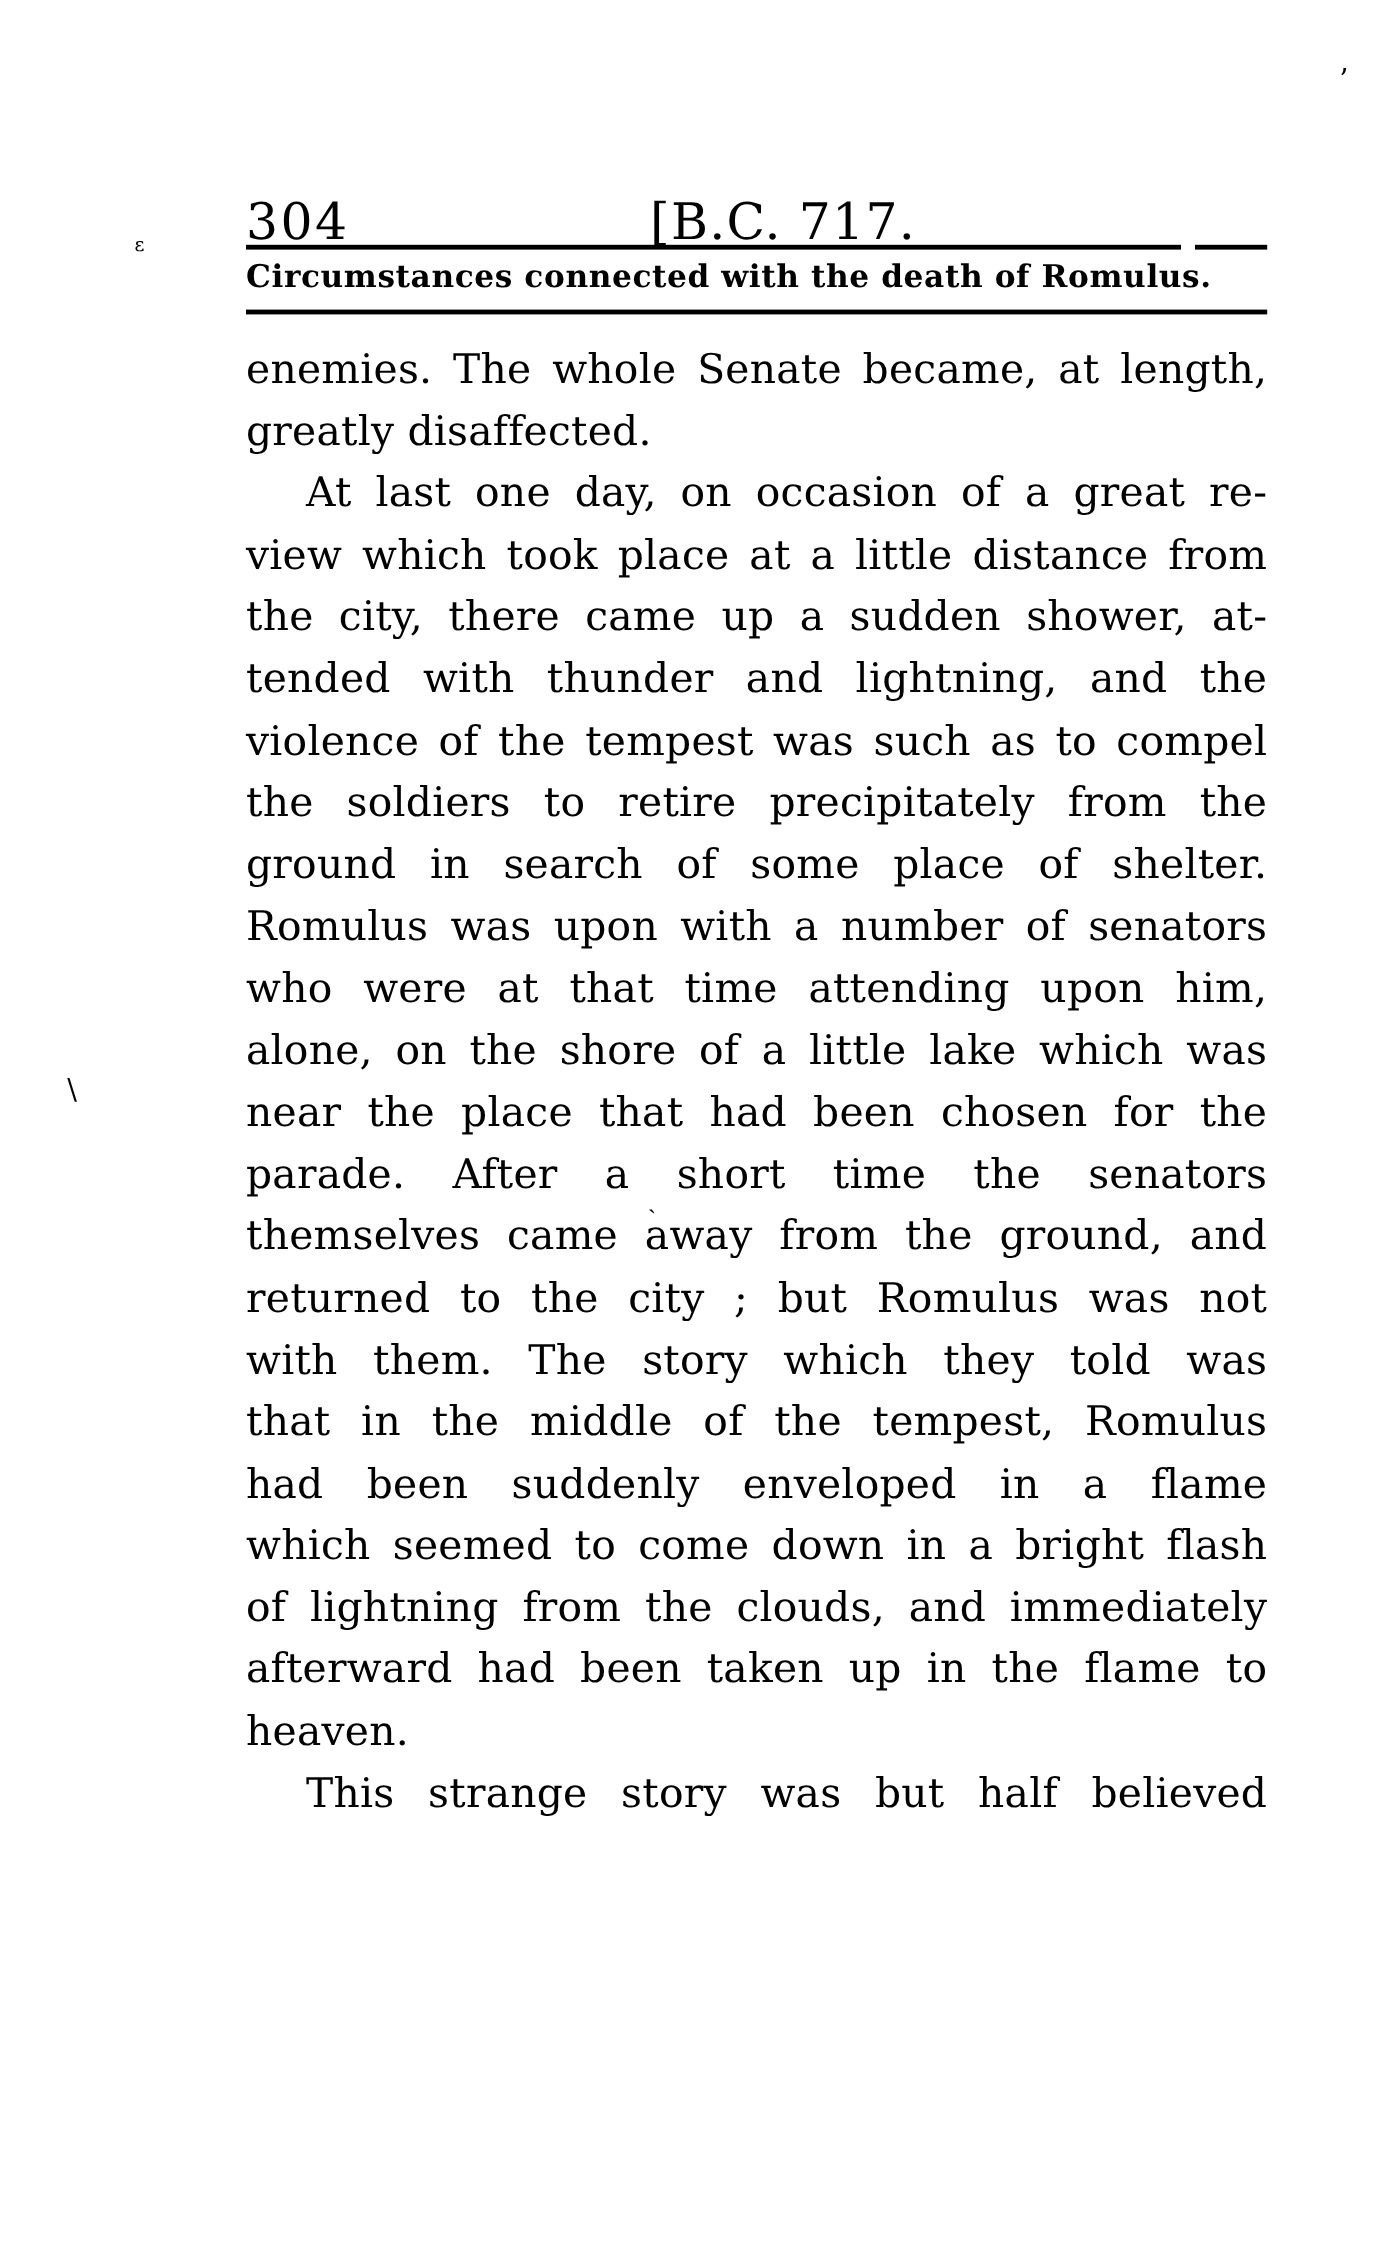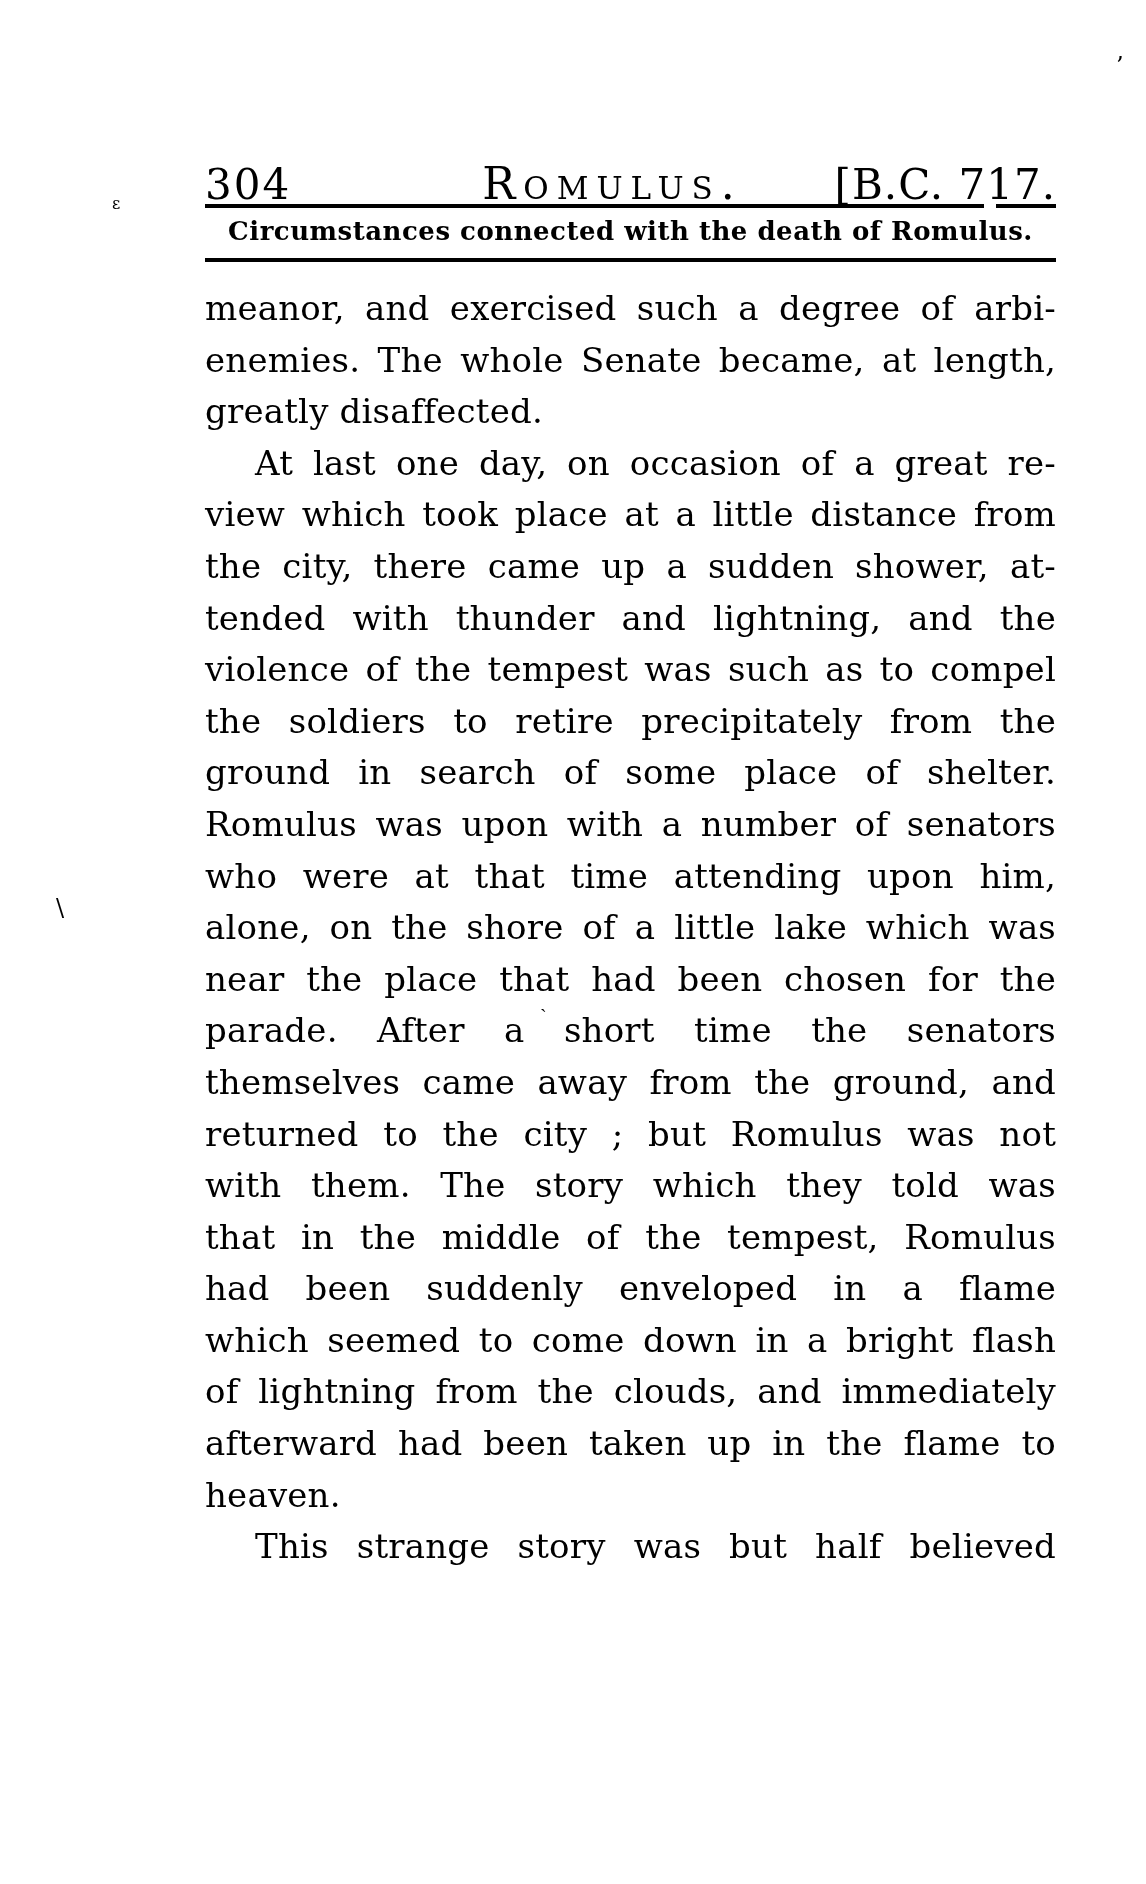--- a/index.html
+++ b/index.html
@@ -65,21 +65,20 @@
   }
   .rule-bottom {
     top: 258px;
   }
   
   .subtitle {
     position: absolute;
     top: 214px;
     left: 205px;
     width: 851px;
-    text-align: center;
     font-size: 26px;
     line-height: 34px;
     font-weight: bold;
     letter-spacing: 0.5px;
   }
   
   .body {
     position: absolute;
     top: 283px;
     left: 205px;
@@ -115,30 +114,28 @@
 
 <div class="page">
 
   <span class="artifact artifact-0">’</span>
   <span class="artifact artifact-1">ε</span>
   <span class="artifact artifact-2">\</span>
   <span class="artifact artifact-3">ˏ</span>
 
   <div class="header">
     <span class="page-number">304</span>
-    <span class="running-title">Romulus.</span>
     <span class="date-marker">[B.C. 717.</span>
   </div>
 
   <div class="rule rule-top"></div>
   <div class="subtitle">Circumstances connected with the death of Romulus.</div>
   <div class="rule rule-bottom"></div>
 
   <div class="body">
-      <div class="line">meanor, and exercised such a degree of arbi-</div>
       <div class="line">enemies. The whole Senate became, at length,</div>
       <div class="line no-justify">greatly disaffected.</div>
       <div class="line indent">At last one day, on occasion of a great re-</div>
       <div class="line">view which took place at a little distance from</div>
       <div class="line">the city, there came up a sudden shower, at-</div>
       <div class="line">tended with thunder and lightning, and the</div>
       <div class="line">violence of the tempest was such as to compel</div>
       <div class="line">the soldiers to retire precipitately from the</div>
       <div class="line">ground in search of some place of shelter.</div>
       <div class="line">Romulus was upon with a number of senators</div>

